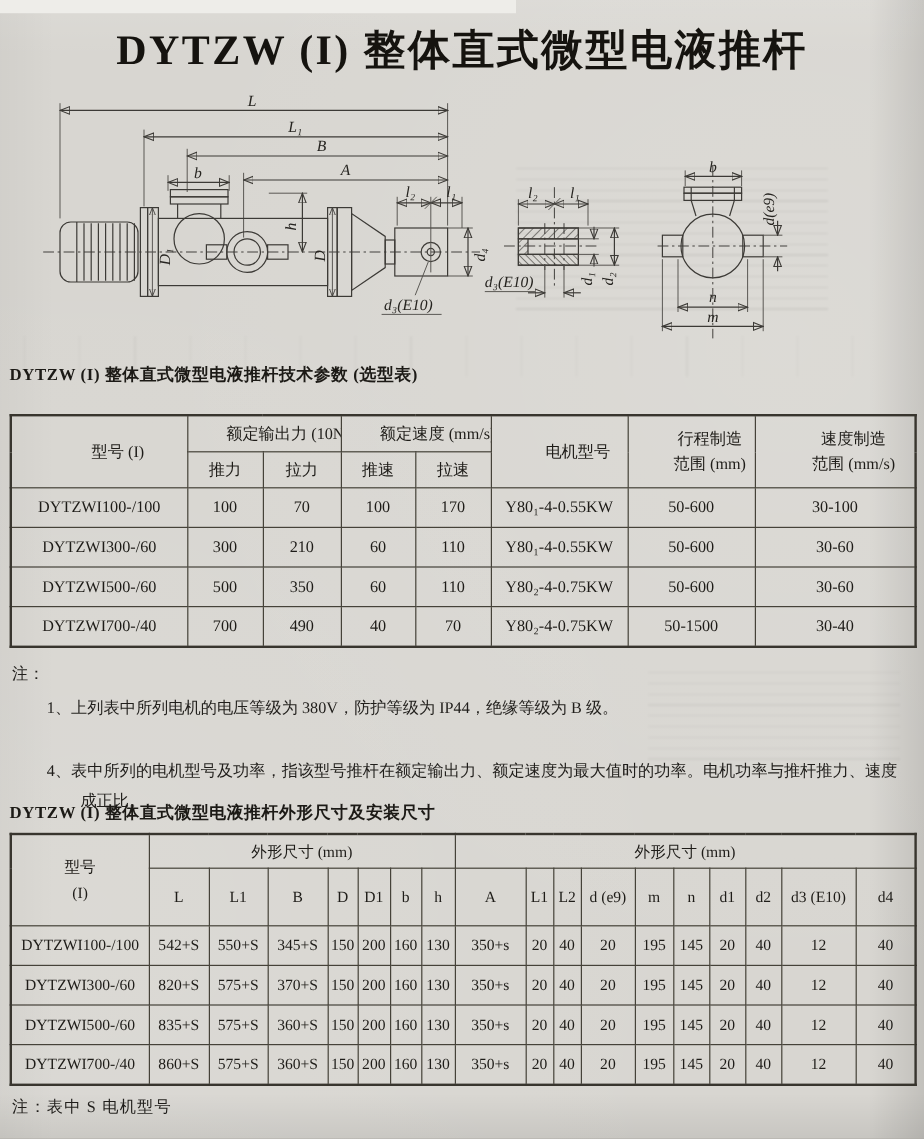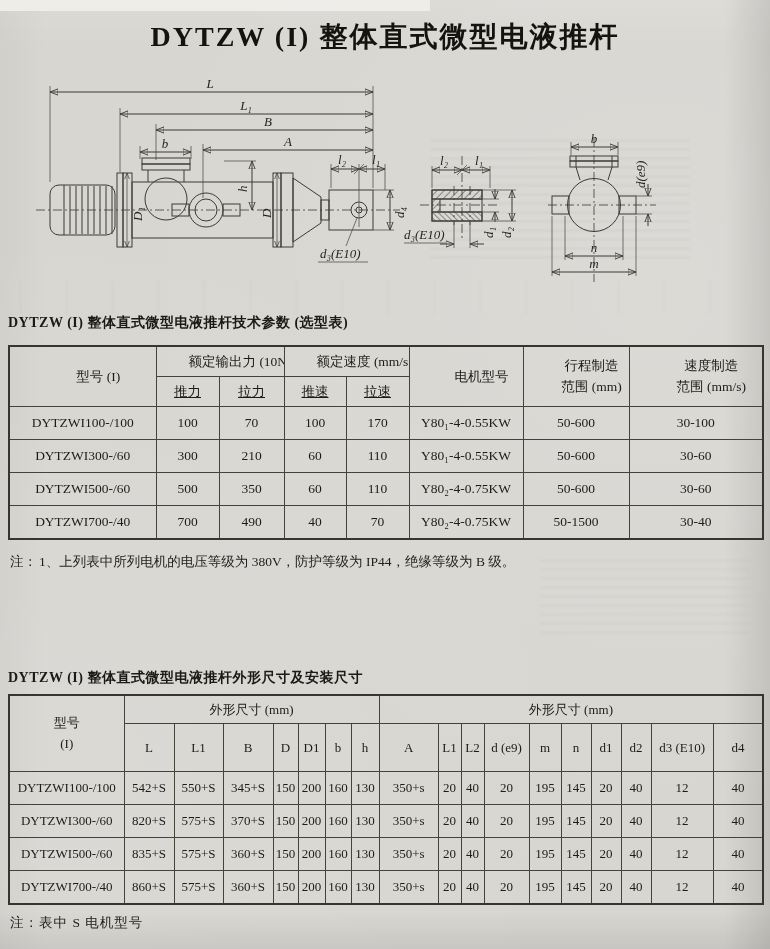--- a/index.html
+++ b/index.html
@@ -15,56 +15,56 @@
     font-family:"Liberation Serif","DejaVu Serif",serif;
     color:#201e1b;
   }
   .top-white{position:absolute;left:0;top:0;width:430px;height:11px;background:#eeede9;}
   .ghost{position:absolute;opacity:0.12;filter:blur(1px);pointer-events:none;}
   .ghost-lines{background:repeating-linear-gradient(180deg,#6b6a66 0 1px,transparent 1px 9px);}
   .ghost-cols{background:repeating-linear-gradient(90deg,#6b6a66 0 1px,transparent 1px 46px);}
 
   .title{
     position:absolute;top:18px;left:0;width:770px;text-align:center;
-    font-size:28px;font-weight:bold;letter-spacing:2px;color:#15130f;
+    font-size:35px;font-weight:bold;letter-spacing:2px;color:#15130f;
   }
 
   .drawings{position:absolute;left:0;top:68px;width:770px;height:240px;}
   svg{position:absolute;overflow:visible;}
   svg line,svg rect,svg circle,svg polygon,svg path{stroke:#3c3a36;fill:none;stroke-width:1;}
   svg .thin{stroke-width:0.8;stroke:#55534e;}
   svg .dash{stroke-dasharray:9 3 2 3;stroke-width:0.8;}
   svg text{font-family:"Liberation Serif","DejaVu Serif",serif;font-style:italic;
     font-size:13px;fill:#262420;stroke:none;}
   svg .hatch{fill:url(#hat);}
   svg .hatch2{fill:url(#hat2);}
 
   .caption{
     position:absolute;left:8px;font-size:14px;font-weight:600;color:#1c1a16;letter-spacing:0.5px;
   }
-  .cap1{top:314px;}
+  .cap1{top:304px;}
   .cap2{top:669px;}
 
   table{border-collapse:collapse;position:absolute;left:8px;table-layout:fixed;
     font-size:13.5px;color:#1e1c18;}
   th,td{border:1px solid #454239;text-align:center;vertical-align:middle;
     font-weight:normal;padding:0 1px;overflow:hidden;white-space:nowrap;}
   .t1{top:345px;width:754px;border:2px solid #38352e;}
   .t1 thead tr:first-child th{height:29px;padding-left:32px;}
-  .t1 thead tr:last-child th{height:29px;text-decoration:underline;}
+  .t1 thead tr:last-child th{height:29px;}
   .t1 tbody td{height:32px;}
   .t2{top:694px;width:754px;border:2px solid #38352e;font-size:13px;}
   .t2 thead tr:first-child th{height:27px;margin-top:48px;}
   .t2 thead tr:last-child th{height:47px;}
   .t2 tbody td{height:32px;}
   th span.l{display:block;line-height:1.55;}
 
   .notes{position:absolute;left:10px;top:549px;width:748px;font-size:13.5px;line-height:25px;}
   .notes .prefix{position:absolute;left:0;top:0;}
-  .notes .item{margin-left:57px;text-indent:-28px;}
+  .notes .item{margin-left:57px;text-indent:-28px;margin-top:28px;}
   .footnote{position:absolute;left:10px;top:914px;font-size:13.5px;letter-spacing:1px;}
 </style>
 </head>
 <body>
 
 <div class="page">
   <div class="top-white"></div>
 
   <div class="title">DYTZW (I) 整体直式微型电液推杆</div>
 
@@ -326,20 +326,21 @@
         <td>Y80₂-4-0.75KW</td>
         <td>50-1500</td>
         <td>30-40</td>
       </tr>
     </tbody>
   </table>
 
   <div class="notes">
     <span class="prefix">注：</span>
     <div class="item">1、上列表中所列电机的电压等级为 380V，防护等级为 IP44，绝缘等级为 B 级。</div>
+    <div class="item">4、表中所列的电机型号及功率，指该型号推杆在额定输出力、额定速度为最大值时的功率。电机功率与推杆推力、速度成正比。</div>
   </div>
 
   <div class="caption cap2">DYTZW (I) 整体直式微型电液推杆外形尺寸及安装尺寸</div>
 
   <table class="t2">
     <colgroup>
       <col style="width:115px">
       <col style="width:50px">
         <col style="width:49px">
         <col style="width:50px">

